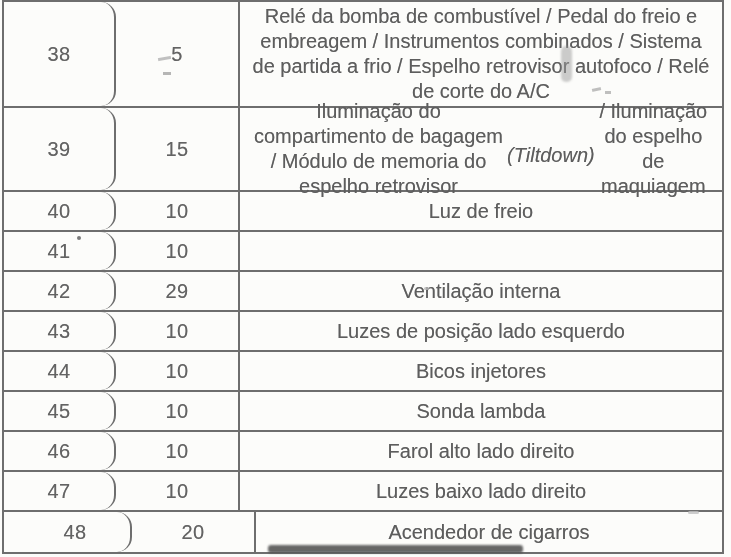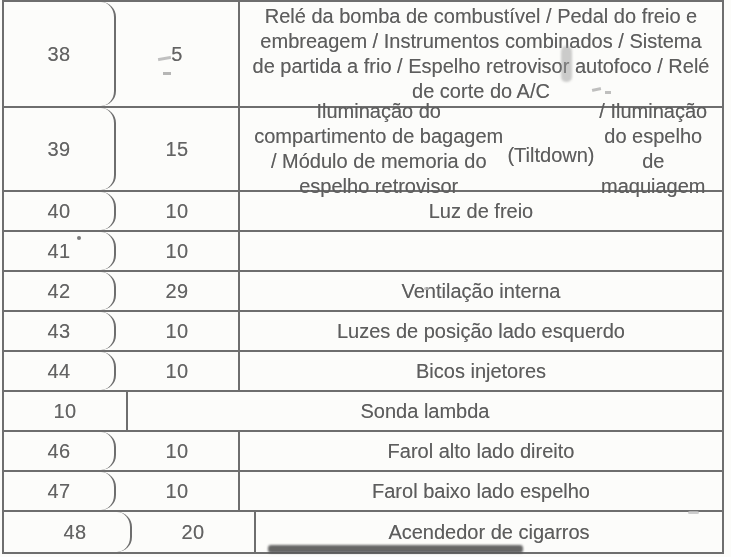--- a/index.html
+++ b/index.html
@@ -27,21 +27,21 @@
   .r-single{height:40px;}
   .cell{
     display:flex;align-items:center;justify-content:center;
     text-align:center;box-sizing:border-box;
     color:#636363;
     text-shadow:0 0 0.5px rgba(99,99,99,0.55);
   }
   .c-fuse{width:112px;border-right:2px solid #6e6e6e;font-size:20px;letter-spacing:0.5px;border-radius:15px;}
   .c-amp{width:124px;border-right:2px solid #6e6e6e;font-size:20px;letter-spacing:0.5px;}
   .c-desc{flex:1;font-size:20px;line-height:25px;padding:2px 10px;color:#5d5d5d;}
-  .italic{margin-top:12px;}
+  .italic{font-style:italic;margin-top:12px;}
   
   .artifact{position:absolute;pointer-events:none;}
   .smudge-autofoco{left:561px;top:46px;width:11px;height:36px;background:#9b9b9b;opacity:.5;border-radius:5px;filter:blur(1px);}
   .dash-amp1{left:158px;top:57px;width:13px;height:3px;background:#a8a8a8;opacity:.7;transform:rotate(-10deg);filter:blur(.5px);}
   .dash-amp2{left:163px;top:72px;width:8px;height:3px;background:#9f9f9f;opacity:.75;filter:blur(.5px);}
   .dot-41{left:77px;top:236px;width:4px;height:4px;background:#7a7a7a;border-radius:50%;}
   .tick-ac1{left:592px;top:88px;width:9px;height:3px;background:#b0b0b0;opacity:.8;transform:rotate(-12deg);filter:blur(.4px);}
   .tick-ac2{left:605px;top:91px;width:6px;height:3px;background:#b0b0b0;opacity:.8;filter:blur(.4px);}
   .speck-vent{left:424px;top:287px;width:5px;height:3px;background:#b5b5b5;opacity:.8;border-radius:2px;}
   .speck-right{left:688px;top:511px;width:11px;height:3px;background:#c2c2c2;opacity:.8;border-radius:2px;filter:blur(.5px);}
@@ -92,34 +92,35 @@
       <div class="cell c-desc">Luzes de posição lado esquerdo</div>
     </div>
 
     <div class="trow r-single">
       <div class="cell c-fuse">44</div>
       <div class="cell c-amp">10</div>
       <div class="cell c-desc">Bicos injetores</div>
     </div>
 
     <div class="trow r-single">
+      <div class="cell c-fuse">45</div>
       <div class="cell c-amp">10</div>
       <div class="cell c-desc">Sonda lambda</div>
     </div>
 
     <div class="trow r-single">
       <div class="cell c-fuse">46</div>
       <div class="cell c-amp">10</div>
       <div class="cell c-desc">Farol alto lado direito</div>
     </div>
 
     <div class="trow r-single">
       <div class="cell c-fuse">47</div>
       <div class="cell c-amp">10</div>
-      <div class="cell c-desc">Farol baixo lado espelho</div>
+      <div class="cell c-desc">Luzes baixo lado direito</div>
     </div>
 
     <div class="trow r-single">
       <div class="cell c-fuse">48</div>
       <div class="cell c-amp">20</div>
       <div class="cell c-desc">Acendedor de cigarros</div>
     </div>
 
   </div>
 

